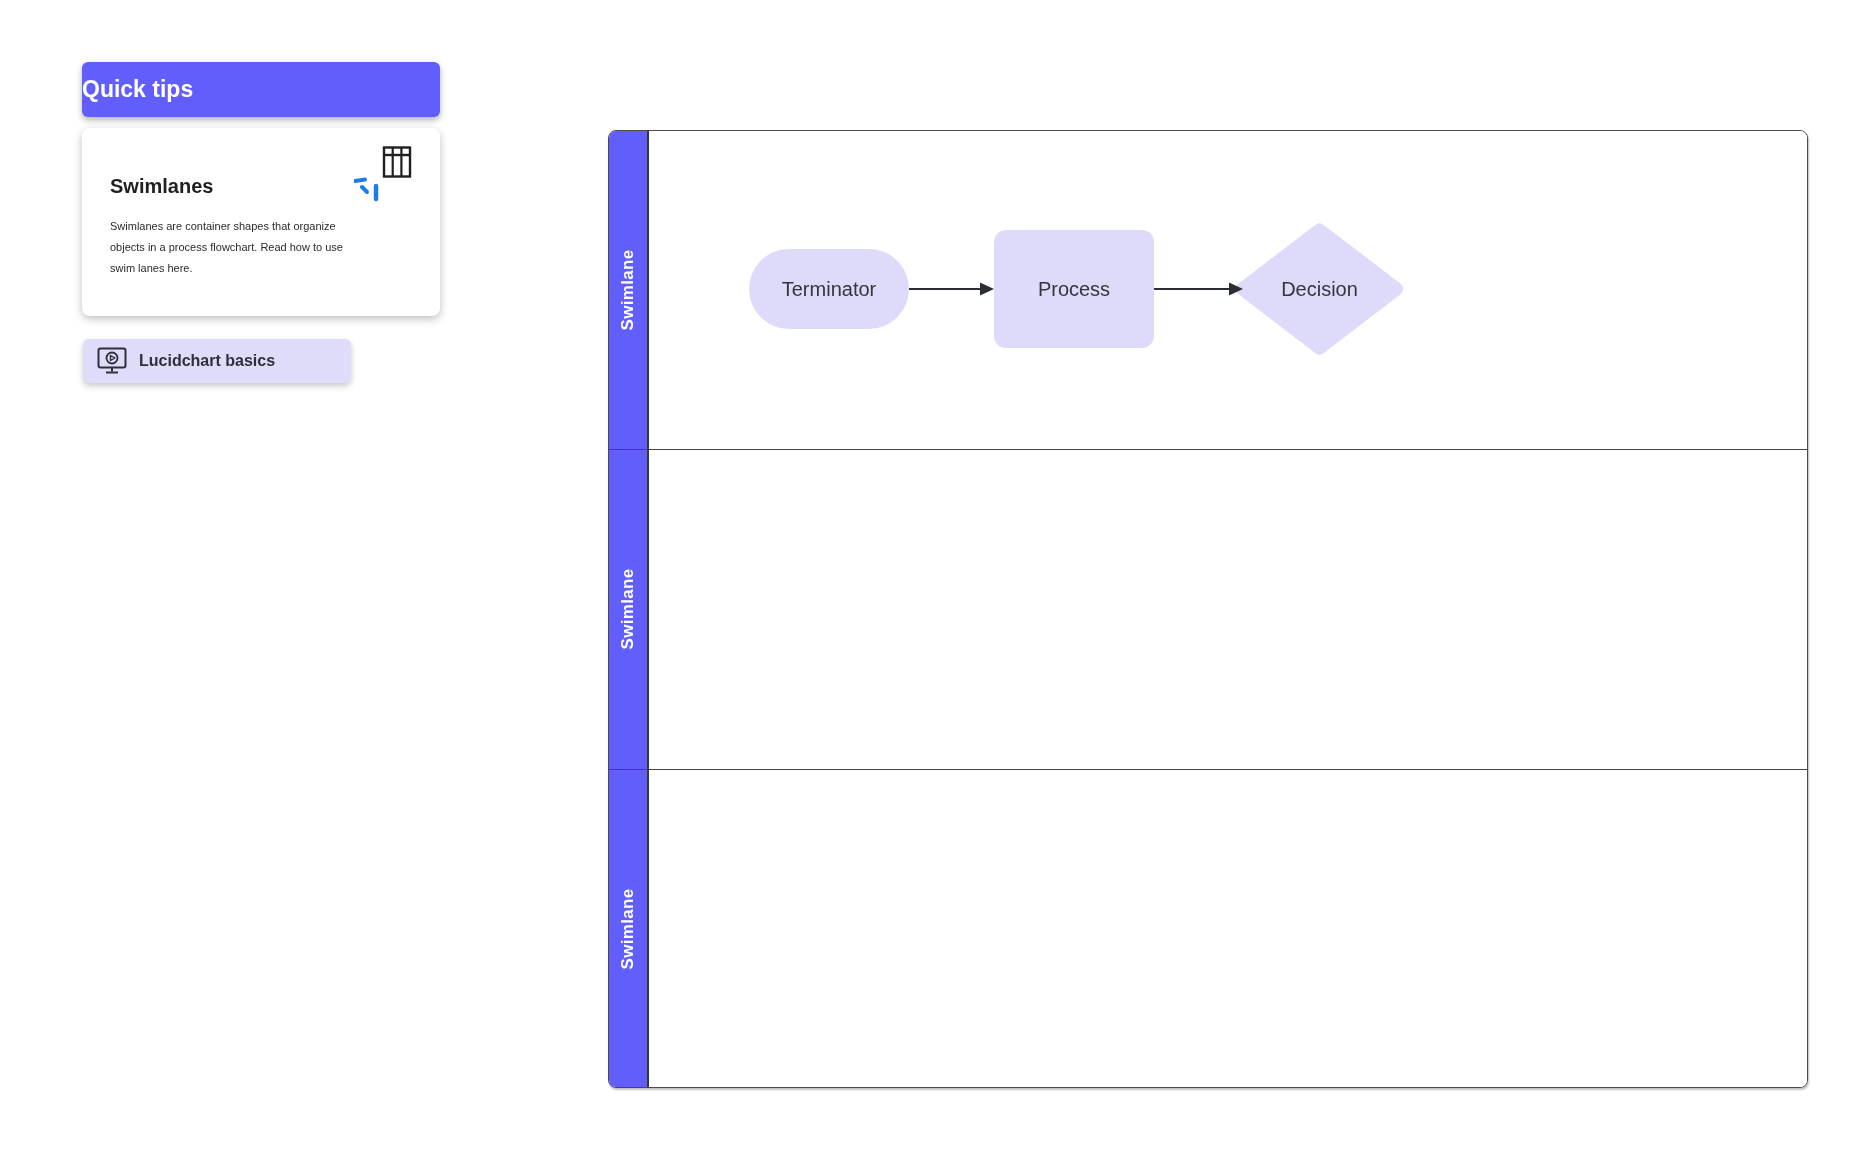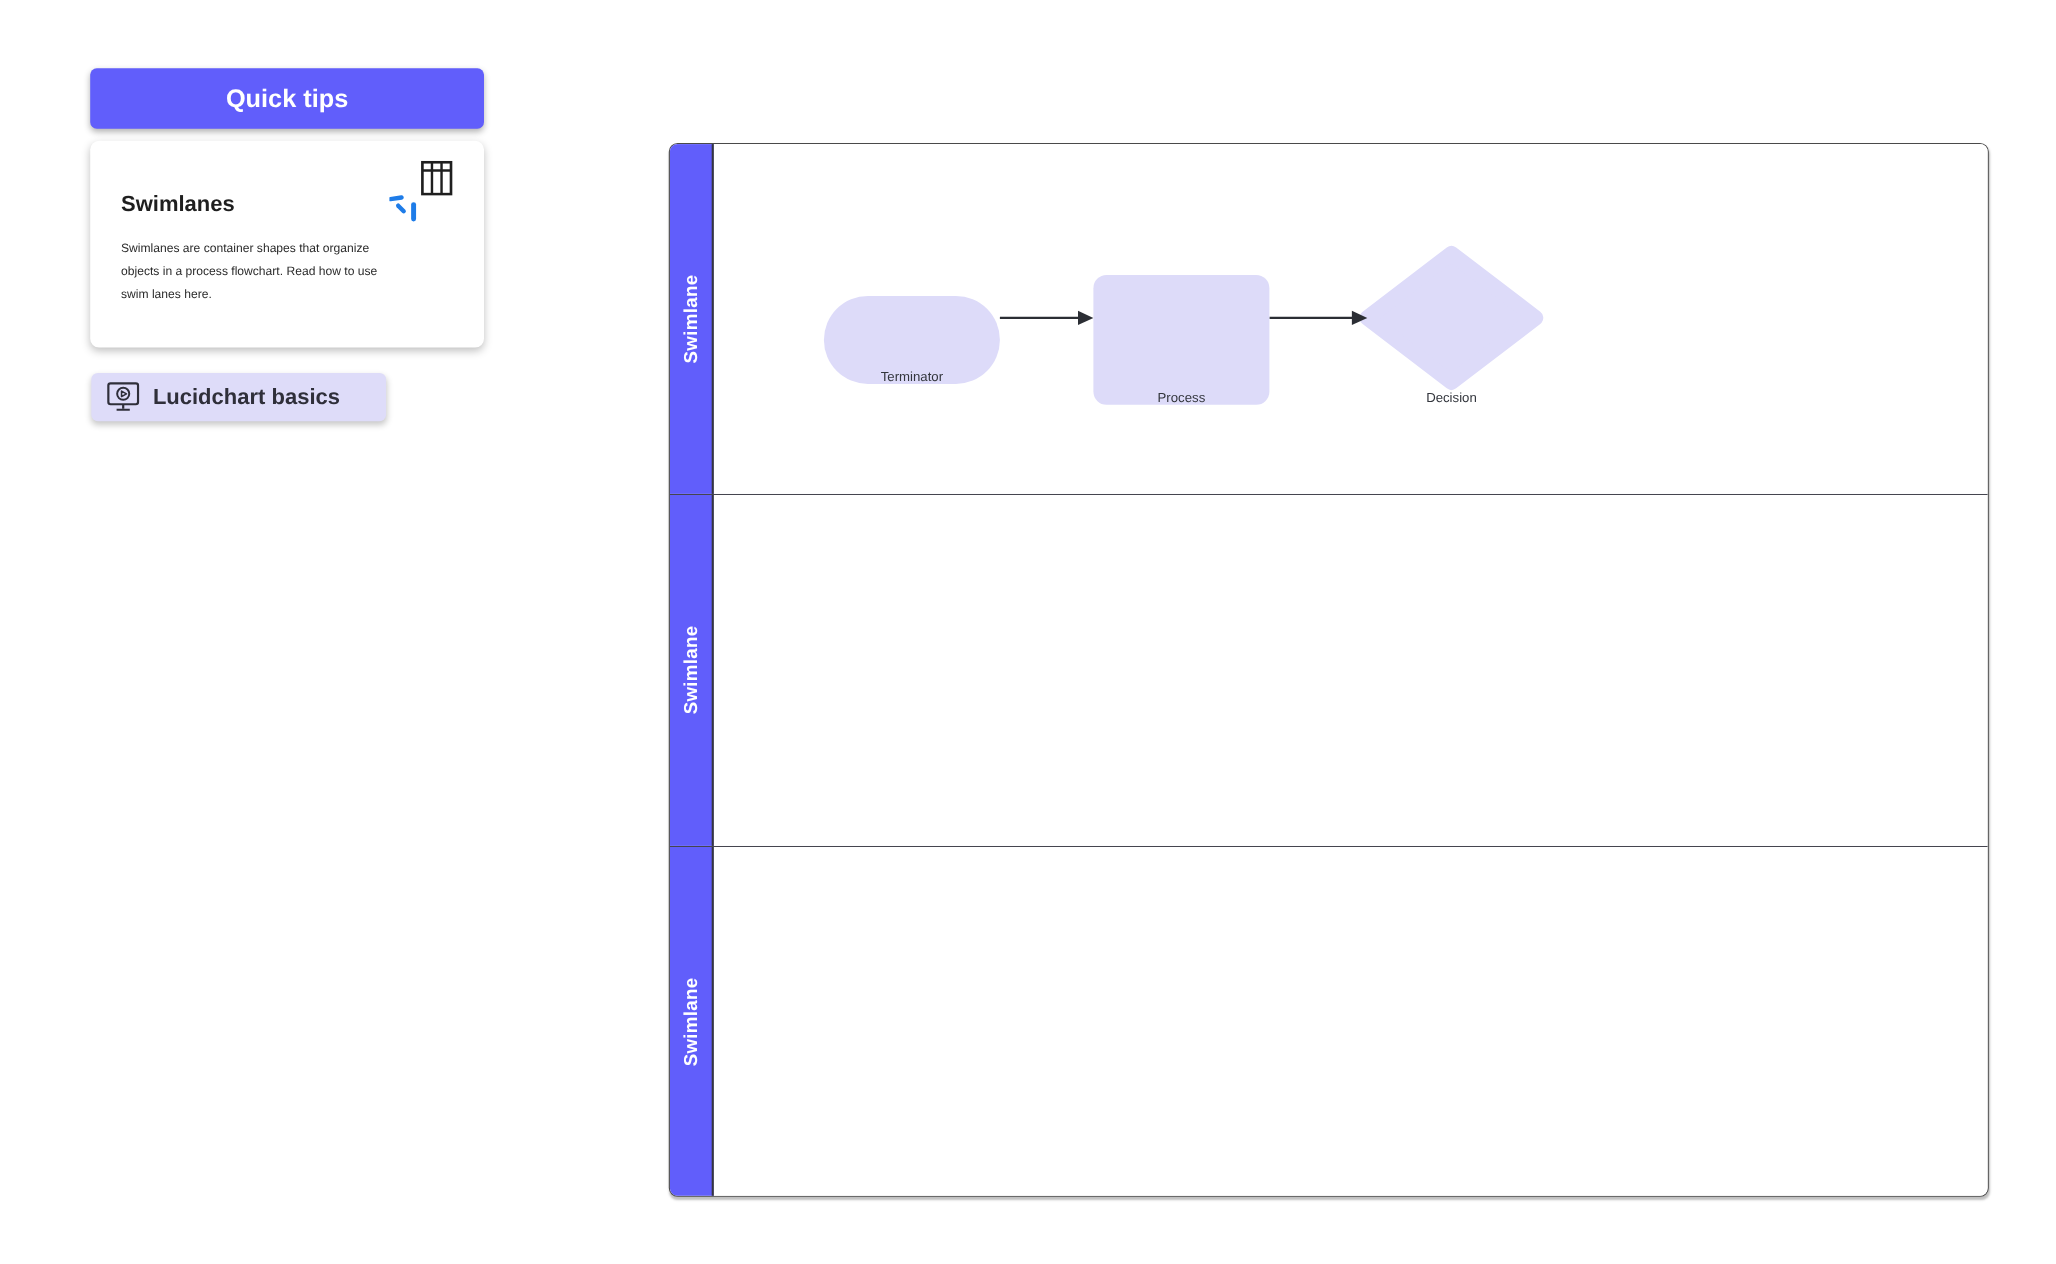--- a/index.html
+++ b/index.html
@@ -3,21 +3,21 @@
 <meta charset="utf-8">
 <style>
   * { margin:0; padding:0; box-sizing:border-box; }
   html,body { width:1869px; height:1149px; background:#ffffff; overflow:hidden;
               font-family:"Liberation Sans", sans-serif; }
 
   
   .qt-header {
     position:absolute; left:82px; top:62px; width:358px; height:55px;
     background:#615EFB; border-radius:6px;
-    display:flex; align-items:center; justify-content:center;
+    display:flex; align-items:center; 
     color:#ffffff; font-size:23px; font-weight:bold;
     box-shadow:0 3px 6px rgba(0,0,0,0.30);
   }
   .tip-card {
     position:absolute; left:82px; top:128px; width:358px; height:188px;
     background:#ffffff; border-radius:8px;
     box-shadow:0 3px 8px rgba(0,0,0,0.25);
     padding:20px 24px 0 28px;
   }
   .tip-title { font-size:20px; font-weight:bold; color:#1f1f1f;margin-top:27px; }
@@ -25,21 +25,21 @@
   .tip-icon  { position:absolute; right:28px; top:18px; width:30px; height:32px; }
   .click-icon{ position:absolute; right:56px; top:46px; width:30px; height:28px; }
 
   .basics-btn {
     position:absolute; left:83px; top:339px; width:268px; height:44px;
     background:#DEDCF9; border-radius:6px;
     box-shadow:0 3px 6px rgba(0,0,0,0.22);
     display:flex; align-items:center; gap:12px; padding:0 14px;
     cursor:pointer;
   }
-  .basics-label { font-size:20px; font-weight:bold; color:#2f2f3a; }
+  .basics-label { font-size:16px; font-weight:bold; color:#2f2f3a; }
 
   
   .diagram {
     position:absolute; left:608px; top:130px; width:1200px; height:958px;
     border:1px solid #4a4a4a; border-radius:8px; overflow:hidden;
     background:#ffffff; box-shadow:1px 2px 2px rgba(0,0,0,0.25);
   }
   .lane { display:flex; height:319.3px; border-bottom:1px solid #45454f; }
   .lane:last-child { border-bottom:none; height:318px; }
   .lane-header {
@@ -48,22 +48,22 @@
   }
   .lane-label {
     transform:rotate(-90deg); white-space:nowrap;
     color:#ffffff; font-size:17px; font-weight:bold; letter-spacing:0.3px;
   }
   .lane-content { flex:1; background:#ffffff; }
 
   .shapes-layer { position:absolute; left:0; top:0; width:1200px; height:958px; pointer-events:none; }
   .shapes-layer svg { position:absolute; left:0; top:0; }
   .node {
-    position:absolute; display:flex; align-items:flex-end; justify-content:center;
-    font-size:12px; color:#33363d; pointer-events:auto; cursor:pointer;margin-top:20px;
+    position:absolute; display:flex; align-items:center; justify-content:center;
+    font-size:20px; color:#33363d; pointer-events:auto; cursor:pointer;
   }
   .terminator { left:140px; top:118px; width:160px; height:80px;
                 background:#DDDBF9; border-radius:40px; }
   .process    { left:385px; top:99px;  width:160px; height:118px;
                 background:#DDDBF9; border-radius:12px; }
   .decision-label { left:634px; top:99px; width:153px; height:118px; background:transparent; }
 </style>
 </head>
 <body>
 

